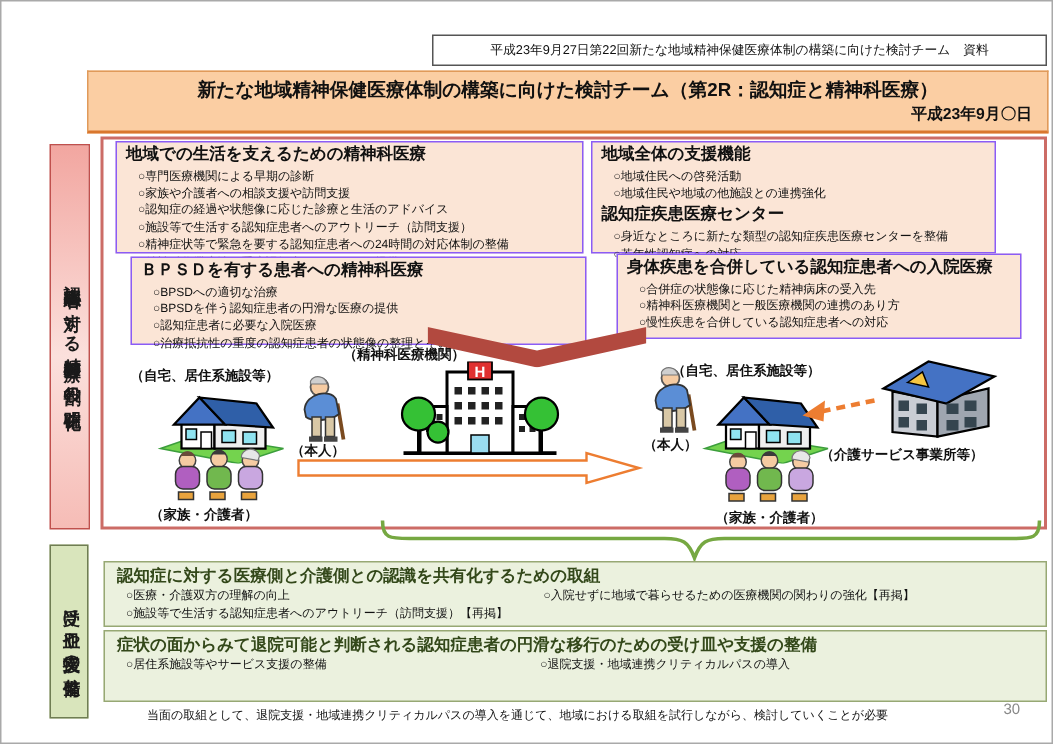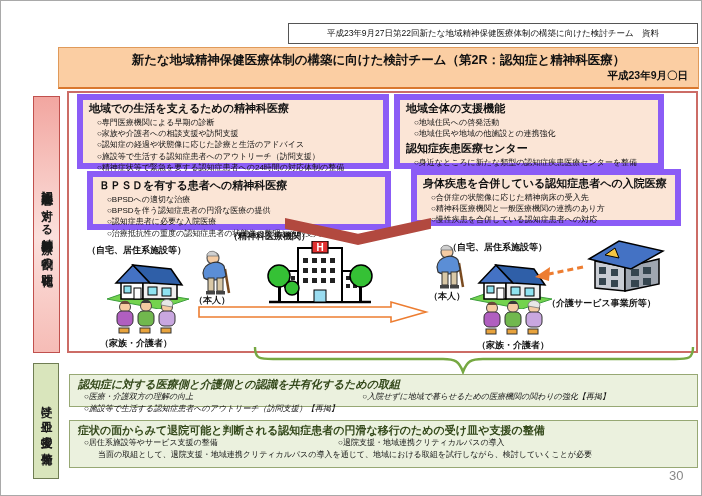--- a/index.html
+++ b/index.html
@@ -39,21 +39,21 @@
   }
   .vlabel-green{
     left:32px;top:362px;width:26px;height:116px;
     background:#D9E5BC;border:1px solid #6f7d53;font-size:11.5px;color:#1a1a1a;
   }
 
   
   .main-box{left:66px;top:90px;width:631px;height:262px;border:2px solid #CC6C66;background:#fff;}
 
   
-  .peach{background:#FBE5D6;border:6px solid #8b5cf6;padding:2px 6px 0 6px;}
+  .peach{background:#FBE5D6;border:1px solid #8b5cf6;padding:2px 6px 0 6px;}
   .peach h3{margin:0;font-size:11px;font-weight:bold;line-height:1.25;white-space:nowrap;}
   .peach ul{margin:1px 0 0 8px;padding:0;list-style:none;font-size:8px;line-height:1.42;}
   .peach li{white-space:nowrap;}
 
   .box-a{left:76px;top:93px;width:312px;height:75px;}
   .box-b{left:393px;top:93px;width:270px;height:75px;}
   .box-b .grp2{margin-top:3px;}
   .box-c{left:86px;top:170px;width:304px;height:59px;}
   .box-d{left:410px;top:168px;width:270px;height:57px;}
 
@@ -64,27 +64,27 @@
   }
 
   
   .ill-label{font-size:9px;font-weight:bold;white-space:nowrap;}
 
   
   .green-box{background:#EBF1DE;border:1px solid #97A874;padding:2px 8px 3px 8px;}
   .green-box h3{margin:0;font-size:11px;font-weight:bold;color:#33481A;line-height:1.3;white-space:nowrap;}
   .green-box .rows{display:grid;font-size:8px;line-height:1.45;margin-left:6px;}
   .gb1 .rows{grid-template-columns:46% 54%;}
-  .gb2 .rows{grid-template-columns:42% 58%;}
+  .gb2 .rows{grid-template-columns:42% 58%;gap:22px;}
   .green-box .note{grid-column:1 / -1;padding-left:14px;white-space:nowrap;}
   .green-box .rows span{white-space:nowrap;}
-  .gb1{left:68px;top:373px;width:629px;height:33px;font-style:italic;}
+  .gb1{left:68px;top:373px;width:629px;height:44px;}
   .gb2{left:68px;top:419px;width:629px;height:48px;}
 
-  .page-number{left:668px;top:467px;font-size:13px;color:#888;}
+  .page-number{left:668px;top:467px;font-size:10px;color:#888;}
 </style>
 </head>
 <body>
 
 <div id="page">
 
   <div class="abs header-note">
     <span>平成23年9月27日第22回新たな地域精神保健医療体制の構築に向けた検討チーム　資料</span>
   </div>
 

